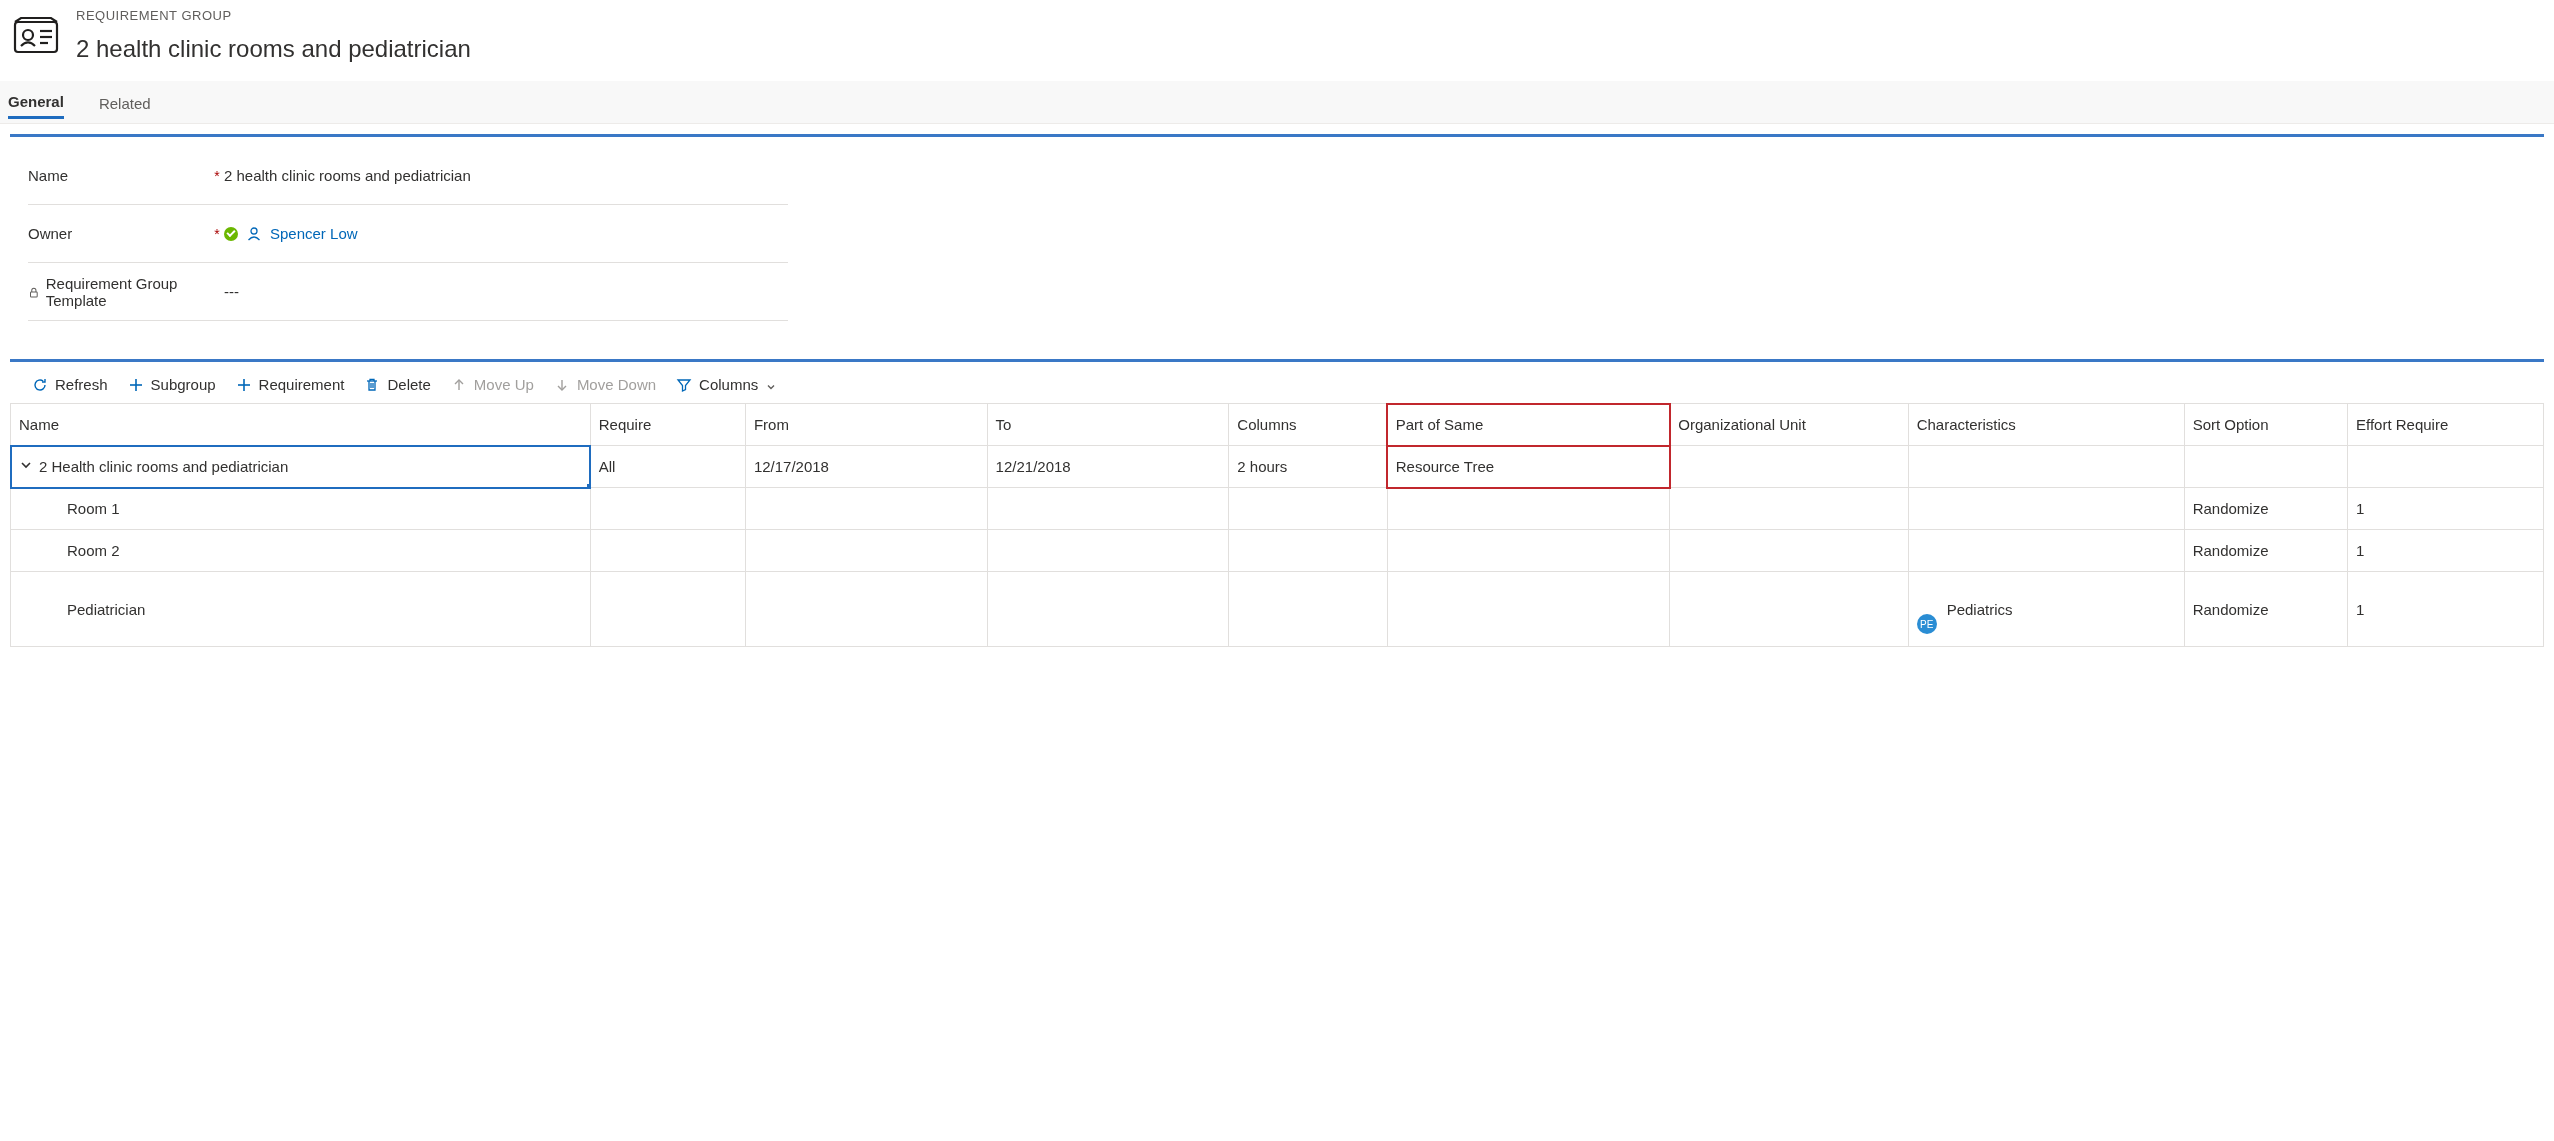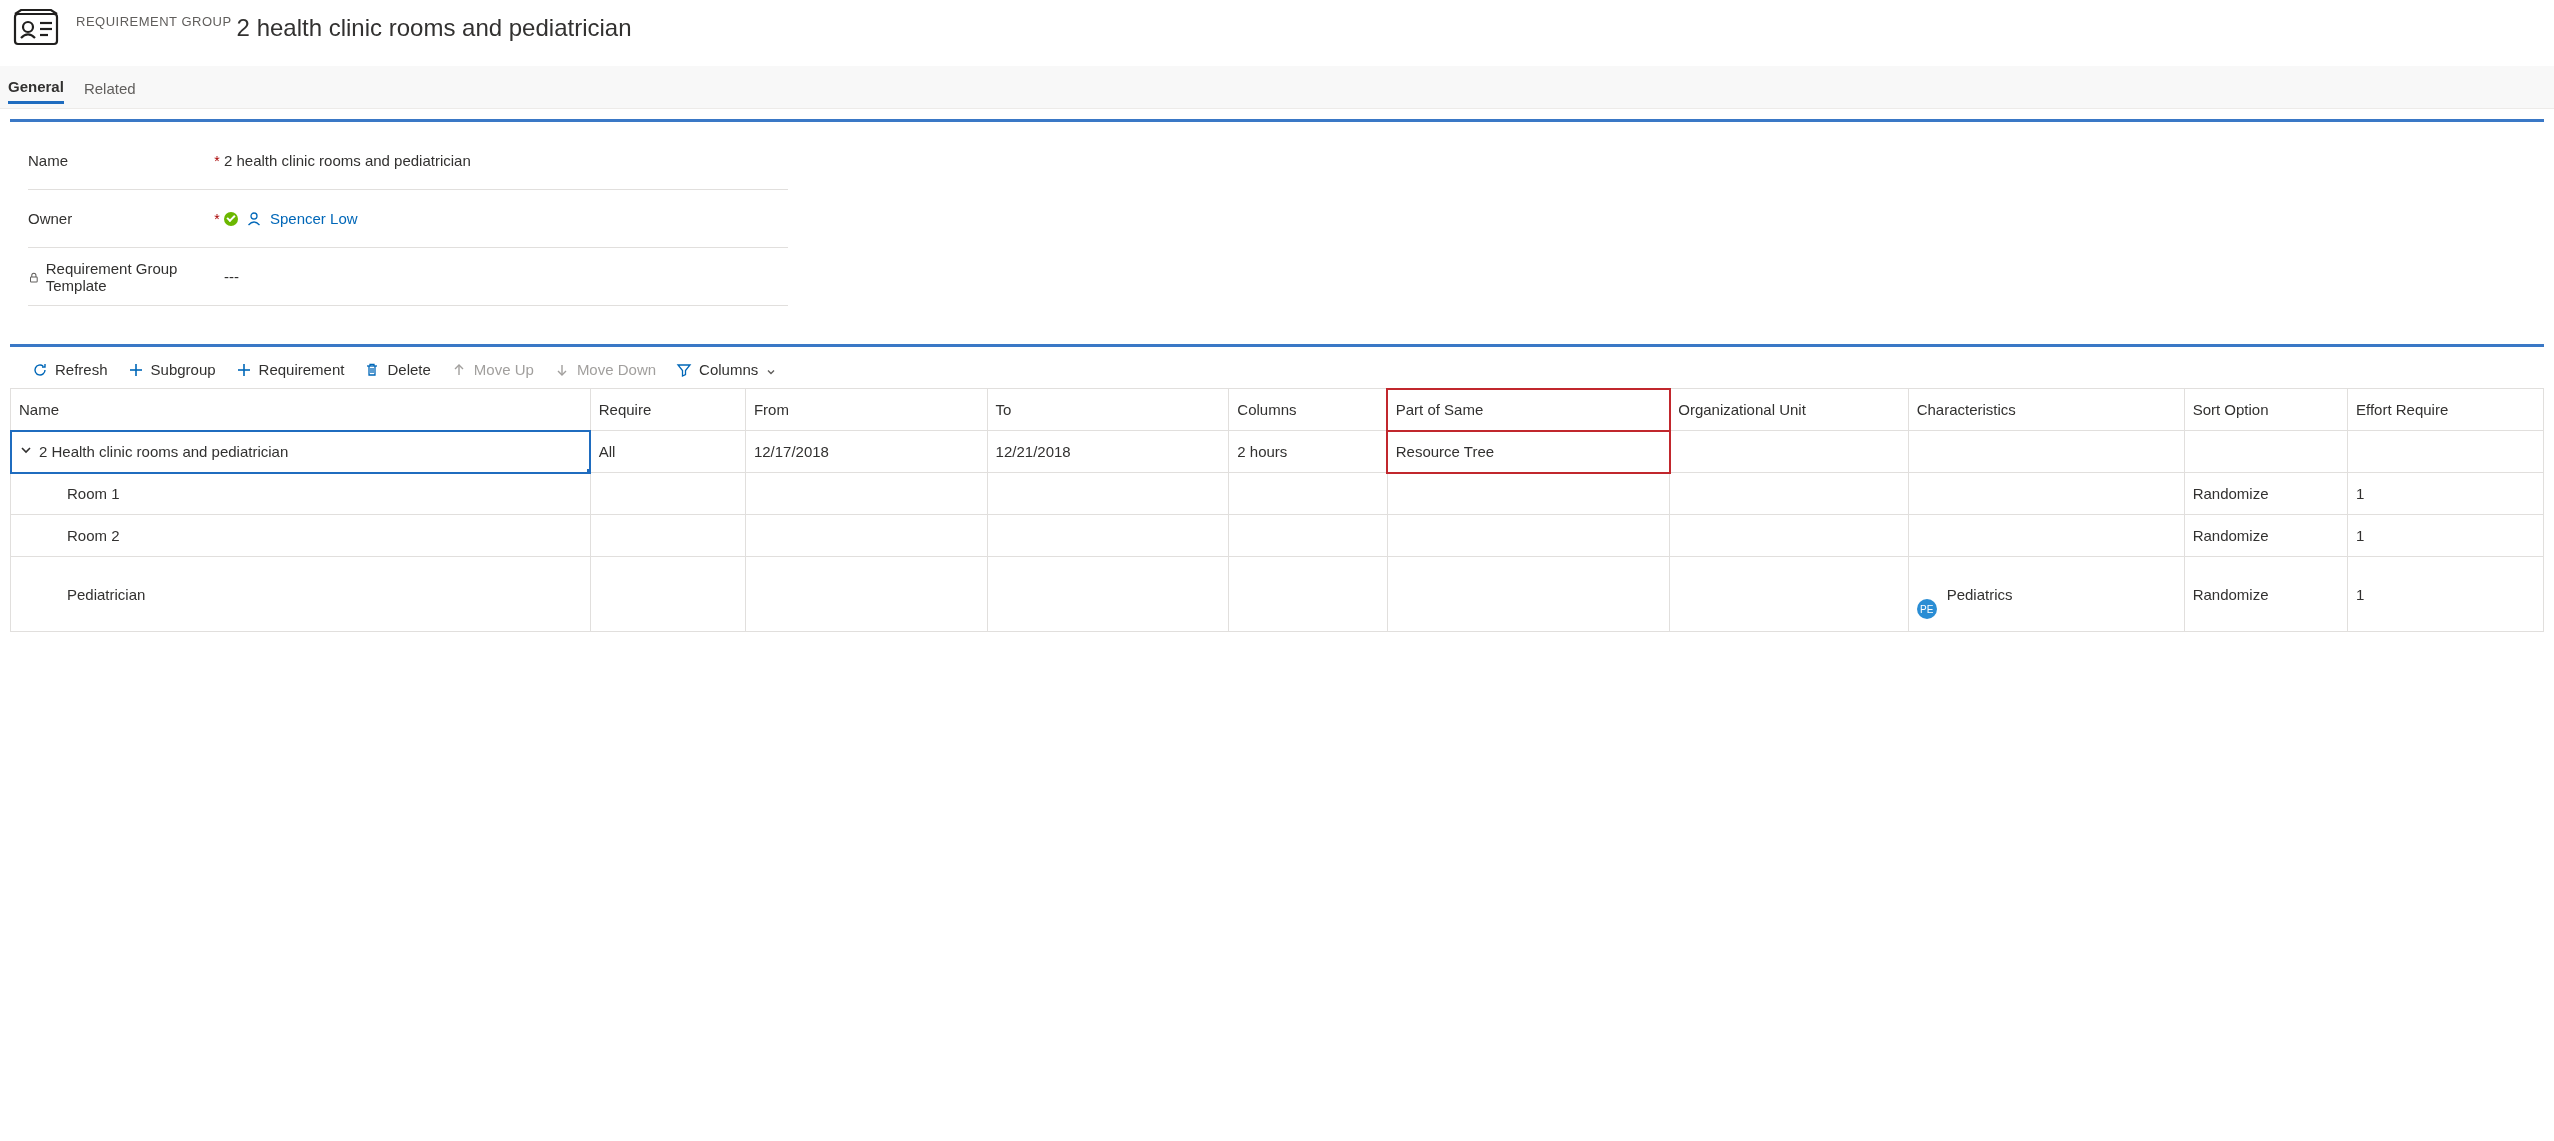--- a/index.html
+++ b/index.html
@@ -18,38 +18,38 @@
   }
   .header-icon {
     width: 48px;
     height: 40px;
     display: flex;
     align-items: center;
     justify-content: center;
     flex-shrink: 0;
   }
   .header-icon svg { width: 48px; height: 40px; }
-  .header-text { display: flex; flex-direction: row; gap: 5px; }
+  .header-text { display: flex; flex-direction: column; gap: 12px; }
   .entity-type {
     font-size: 13px;
     color: #605e5c;
     letter-spacing: 0.5px;
   }
   .entity-title {
     font-size: 24px;
     font-weight: 400;
     color: #323130;
   }
   .tabs-wrap {
     background: #f8f8f8;
     border-bottom: 1px solid #edebe9;
   }
   .tabs {
     display: flex;
-    gap: 20px;
+    gap: 35px;
     padding: 0 8px;
     height: 42px;
     align-items: center;
   }
   .tab {
     font-size: 15px;
     color: #605e5c;
     cursor: pointer;
     padding-bottom: 6px;
     padding-top: 8px;

